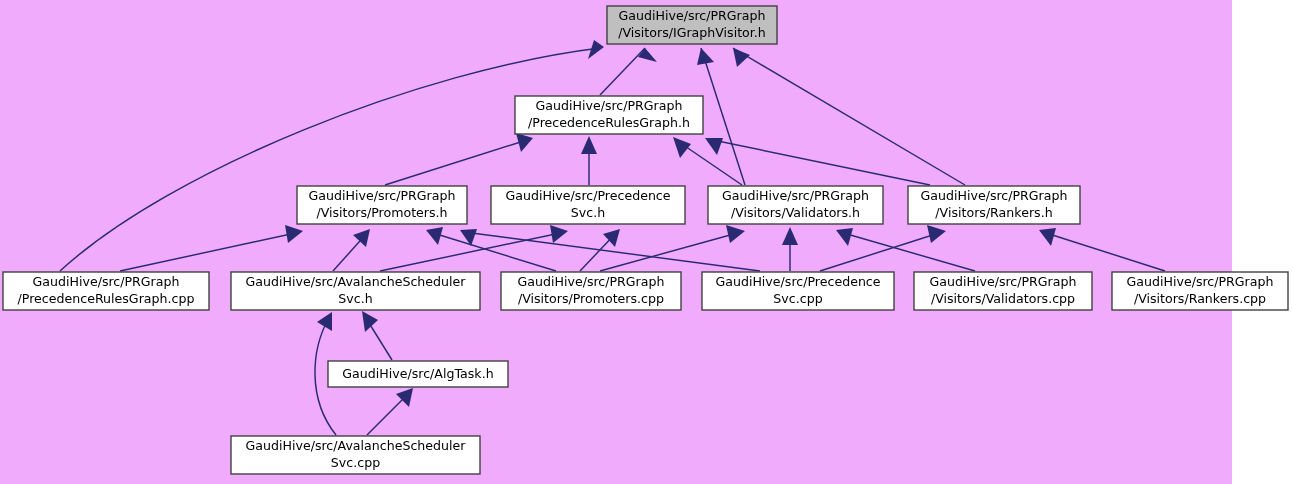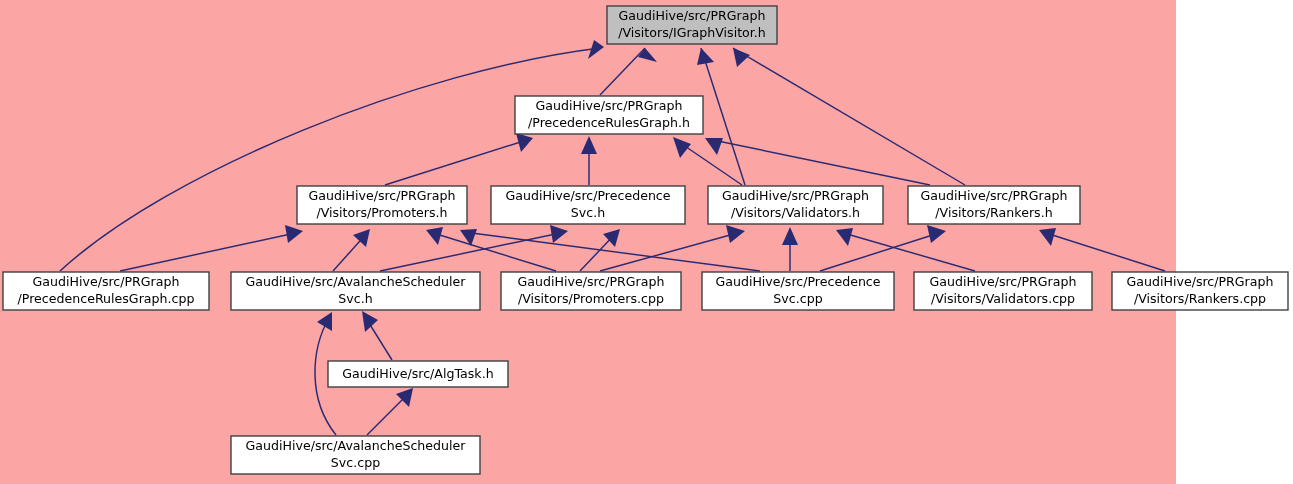--- a/index.html
+++ b/index.html
@@ -1,17 +1,17 @@
 <!DOCTYPE html>
 <html><head>
 <meta charset="utf-8">
 <style>
   html,body{margin:0;padding:0;background:#ffffff;}
   body{width:1293px;height:484px;overflow:hidden;font-family:"DejaVu Sans","Liberation Sans",sans-serif;}
-  #graph-root{position:relative;width:1140px;height:484px;background:#fca5a5;padding-left:36px;}
+  #graph-root{position:relative;width:1232px;height:484px;background:#f0abfc;}
   svg.graph-canvas{position:absolute;left:0;top:0;width:1293px;height:484px;}
   .node-box{fill:#ffffff;stroke:#404040;stroke-width:1.4;}
   .node-box.root{fill:#bfbfbf;stroke:#404040;stroke-width:1.4;}
   .node-label{font-family:"DejaVu Sans","Liberation Sans",sans-serif;font-size:12.6px;fill:#000000;text-anchor:middle;dominant-baseline:middle;}
   .edge-path{fill:none;stroke:#2a2a73;stroke-width:1.45;}
   .edge-head{fill:#2a2a73;stroke:none;}
 </style>
 </head>
 <body>
 

